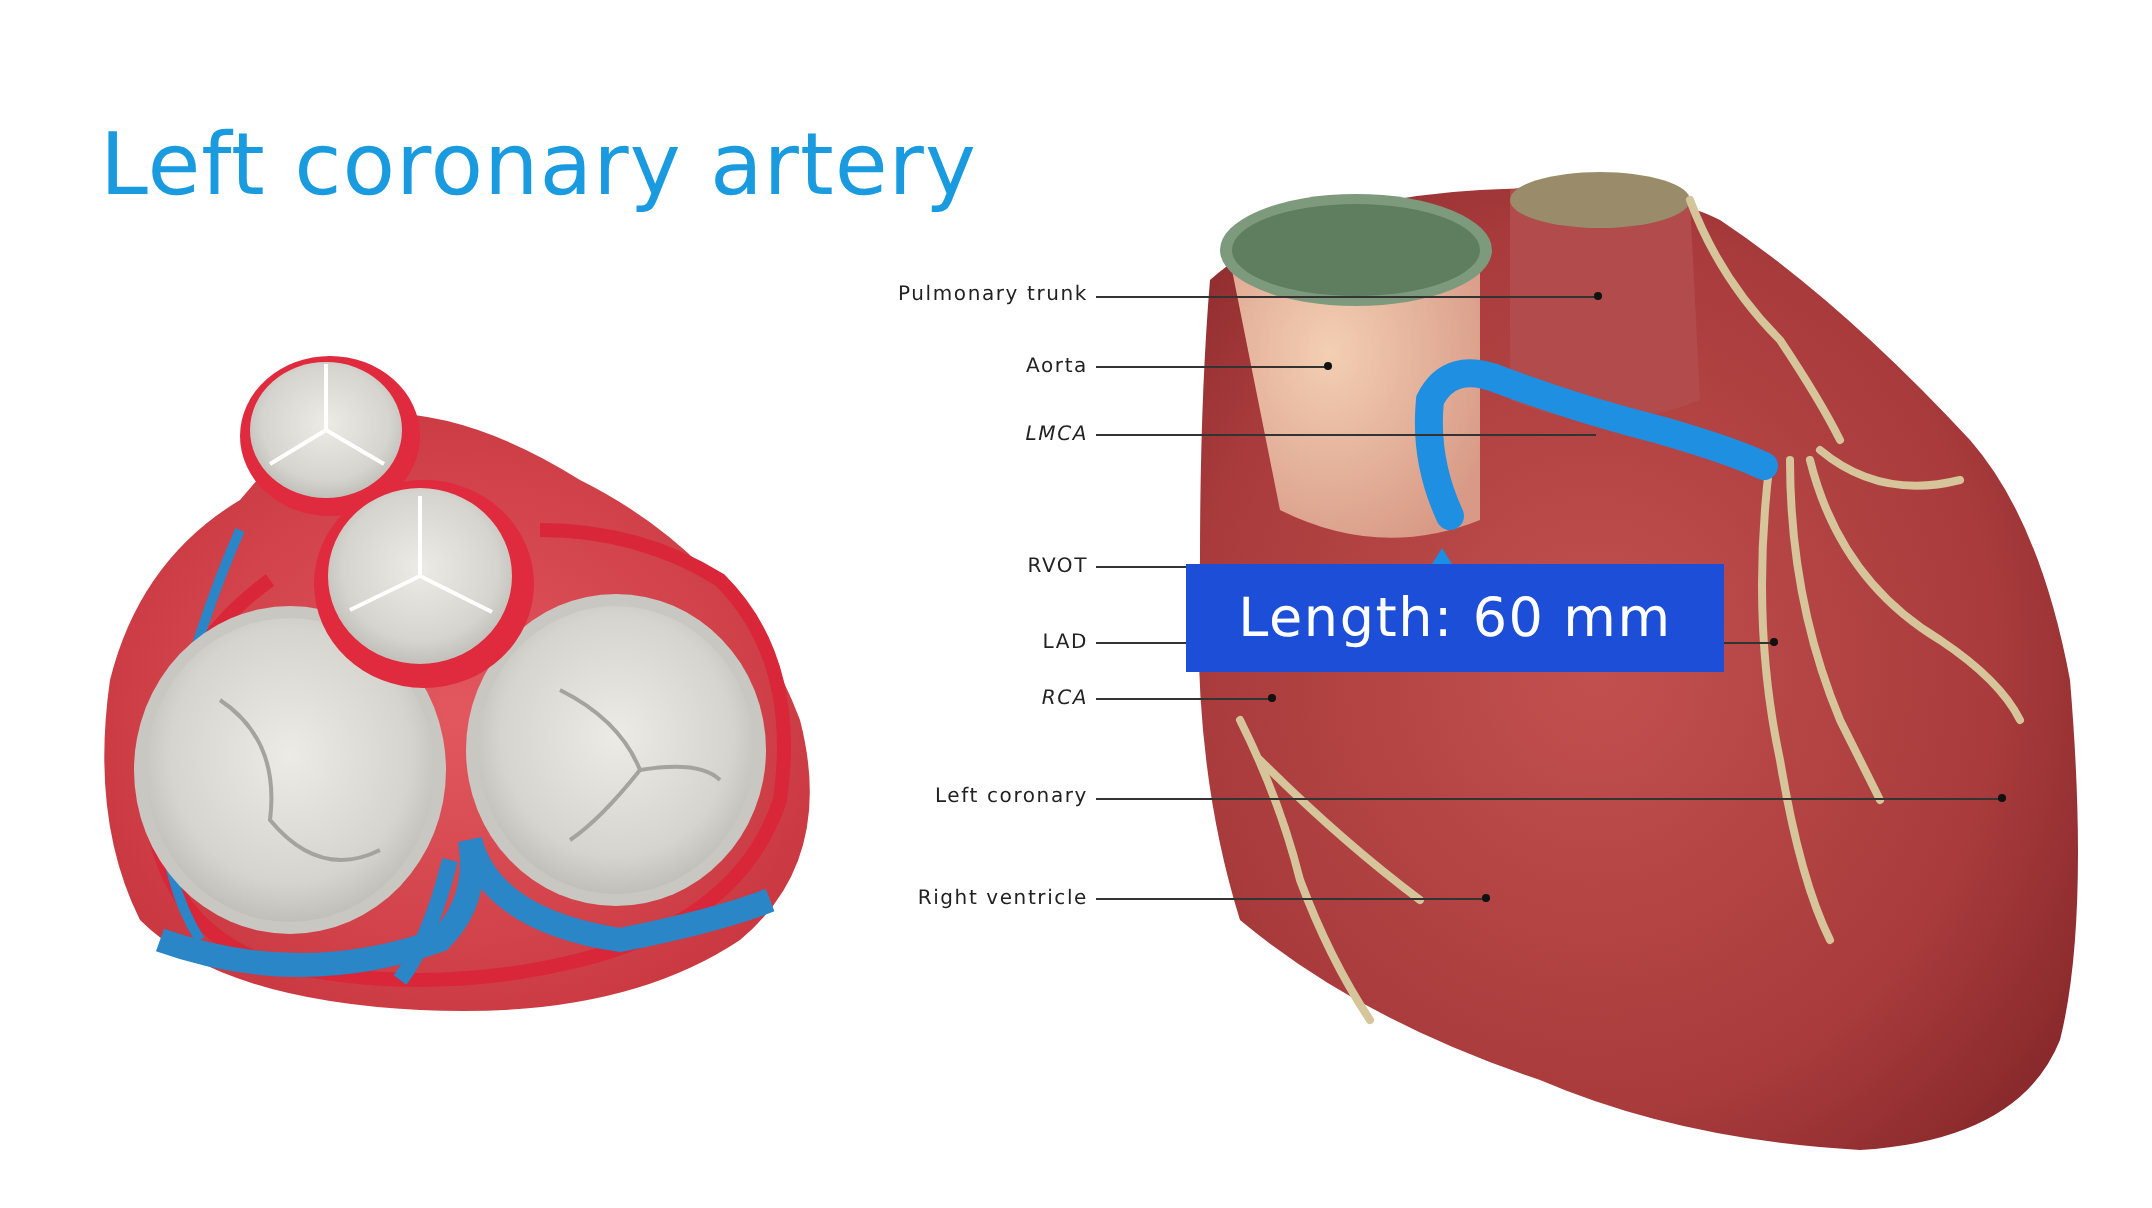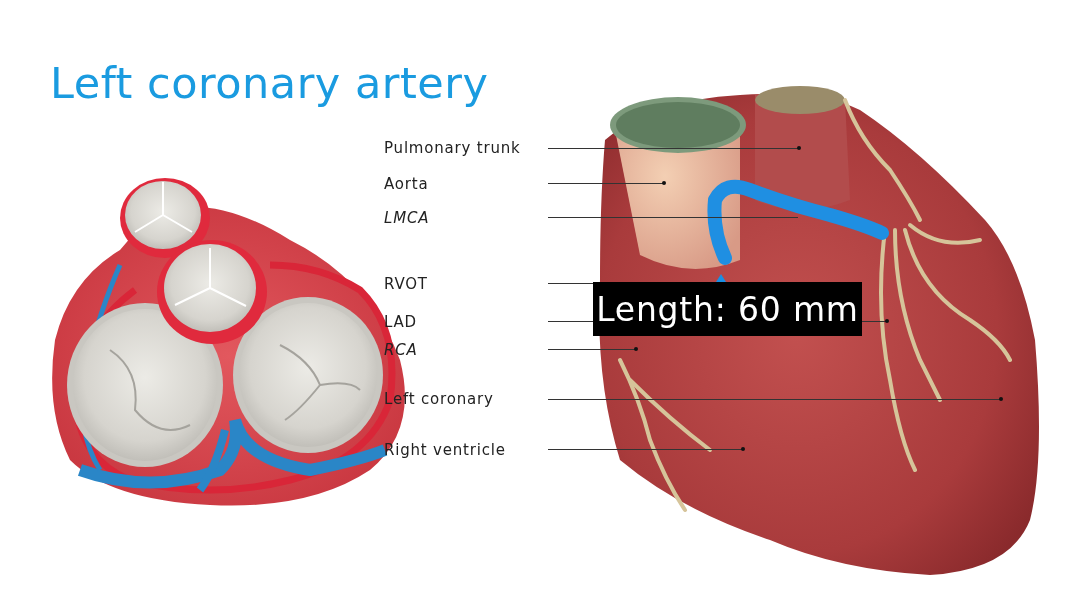--- a/index.html
+++ b/index.html
@@ -1,23 +1,23 @@
 <!DOCTYPE html>
 <html><head>
 <meta charset="utf-8">
 <style>
   html, body { margin: 0; padding: 0; background: #ffffff; }
   body { width: 1076px; height: 604px; position: relative; overflow: hidden; font-family: "DejaVu Sans", sans-serif; }
   .title { position: absolute; left: 50px; top: 58px; font-size: 43px; color: #1a9be0; font-weight: normal; letter-spacing: 0.5px; font-family: "DejaVu Sans", sans-serif; }
   .left-illustration { position: absolute; left: 40px; top: 170px; width: 390px; height: 350px; }
   .right-illustration { position: absolute; left: 590px; top: 80px; width: 460px; height: 510px; }
-  .label { position: absolute; font-size: 15px; color: #222; letter-spacing: 0.8px; width: 160px; line-height: 14px; }
+  .label { position: absolute; font-size: 10px; color: #222; letter-spacing: 0.8px; text-align: right; width: 160px; line-height: 14px; }
   .leader { position: absolute; height: 1px; background: #333; }
   .dot { position: absolute; width: 4px; height: 4px; background: #111; border-radius: 50%; }
-  .callout { position: absolute; left: 593px; top: 282px; width: 269px; height: 54px; background: #000000; color: #fff; font-size: 33px; display: flex; align-items: center; justify-content: center; letter-spacing: 0.8px; font-family: "DejaVu Sans", sans-serif; }
+  .callout { position: absolute; left: 593px; top: 282px; width: 269px; height: 54px; background: #1d4ed8; color: #fff; font-size: 27px; display: flex; align-items: center; justify-content: center; letter-spacing: 0.8px; font-family: "DejaVu Sans", sans-serif; }
   .callout-pointer { position: absolute; left: 716px; top: 274px; width: 0; height: 0; border-left: 5px solid transparent; border-right: 5px solid transparent; border-bottom: 8px solid #1a8fe3; }
   svg { display: block; }
 </style>
 </head>
 <body>
 
 <div class="title">Left coronary artery</div>
 
 <div class="left-illustration">
   <svg width="390" height="350" viewBox="0 0 390 350">

